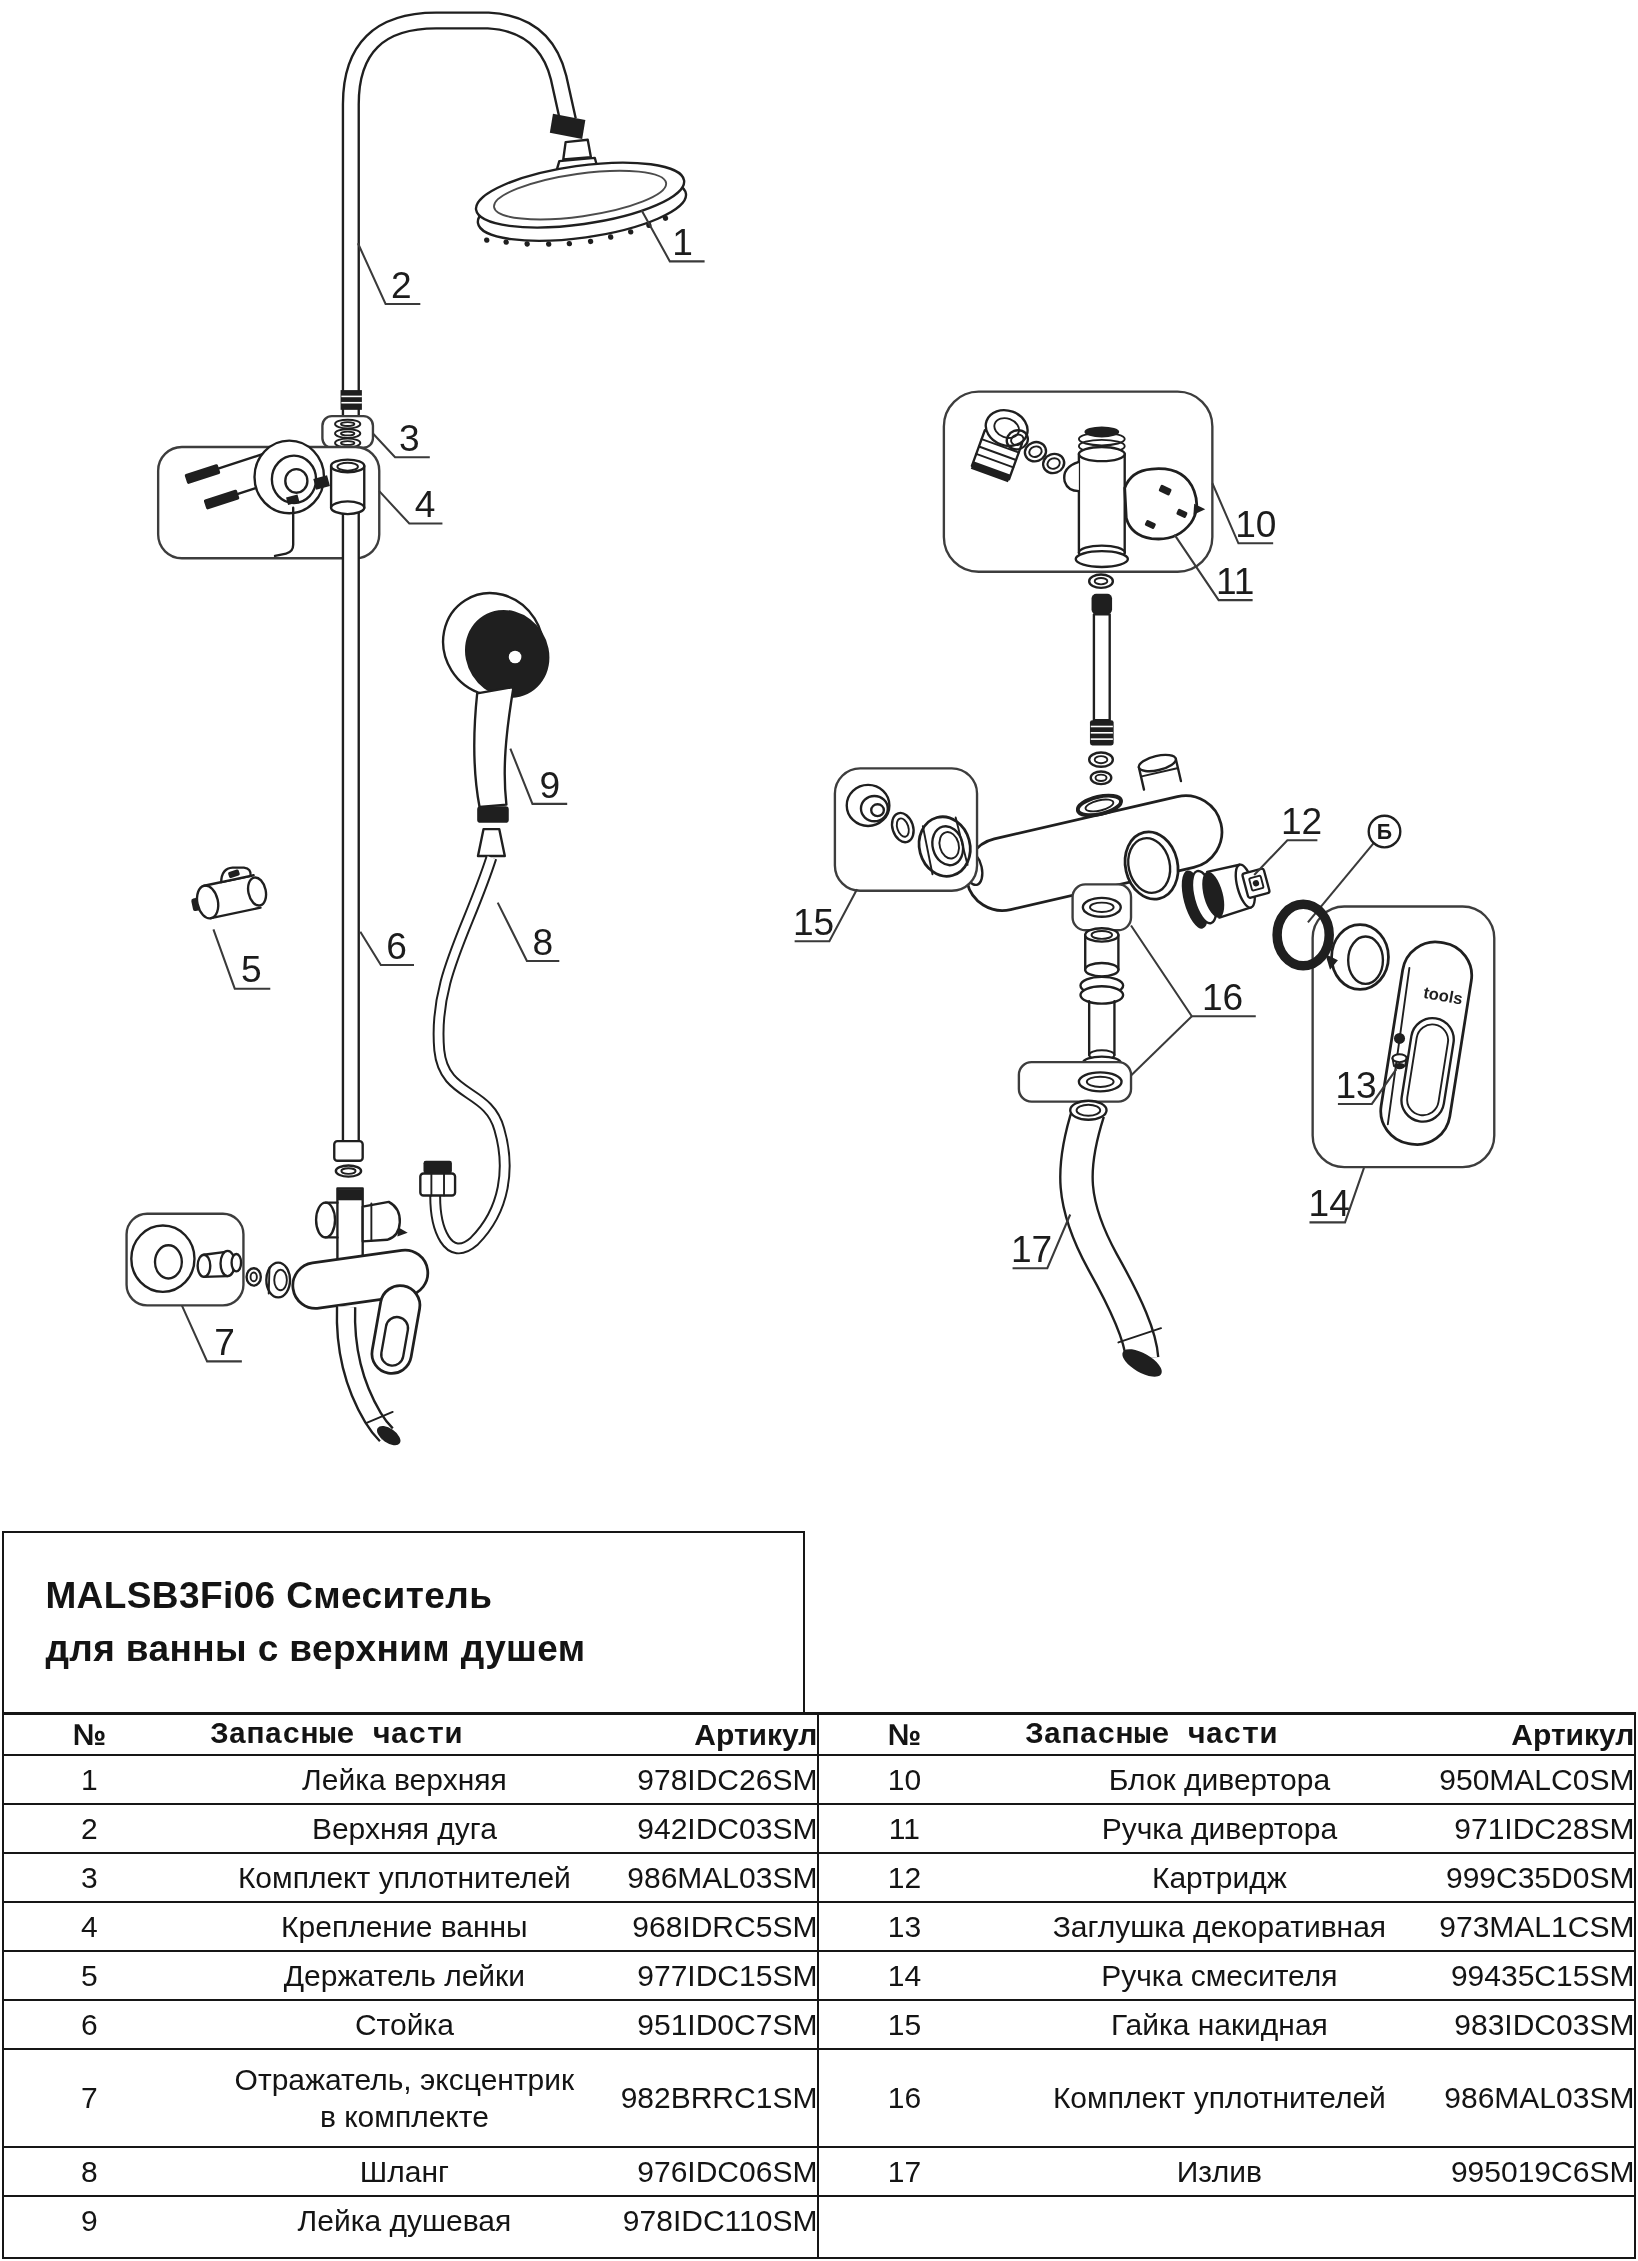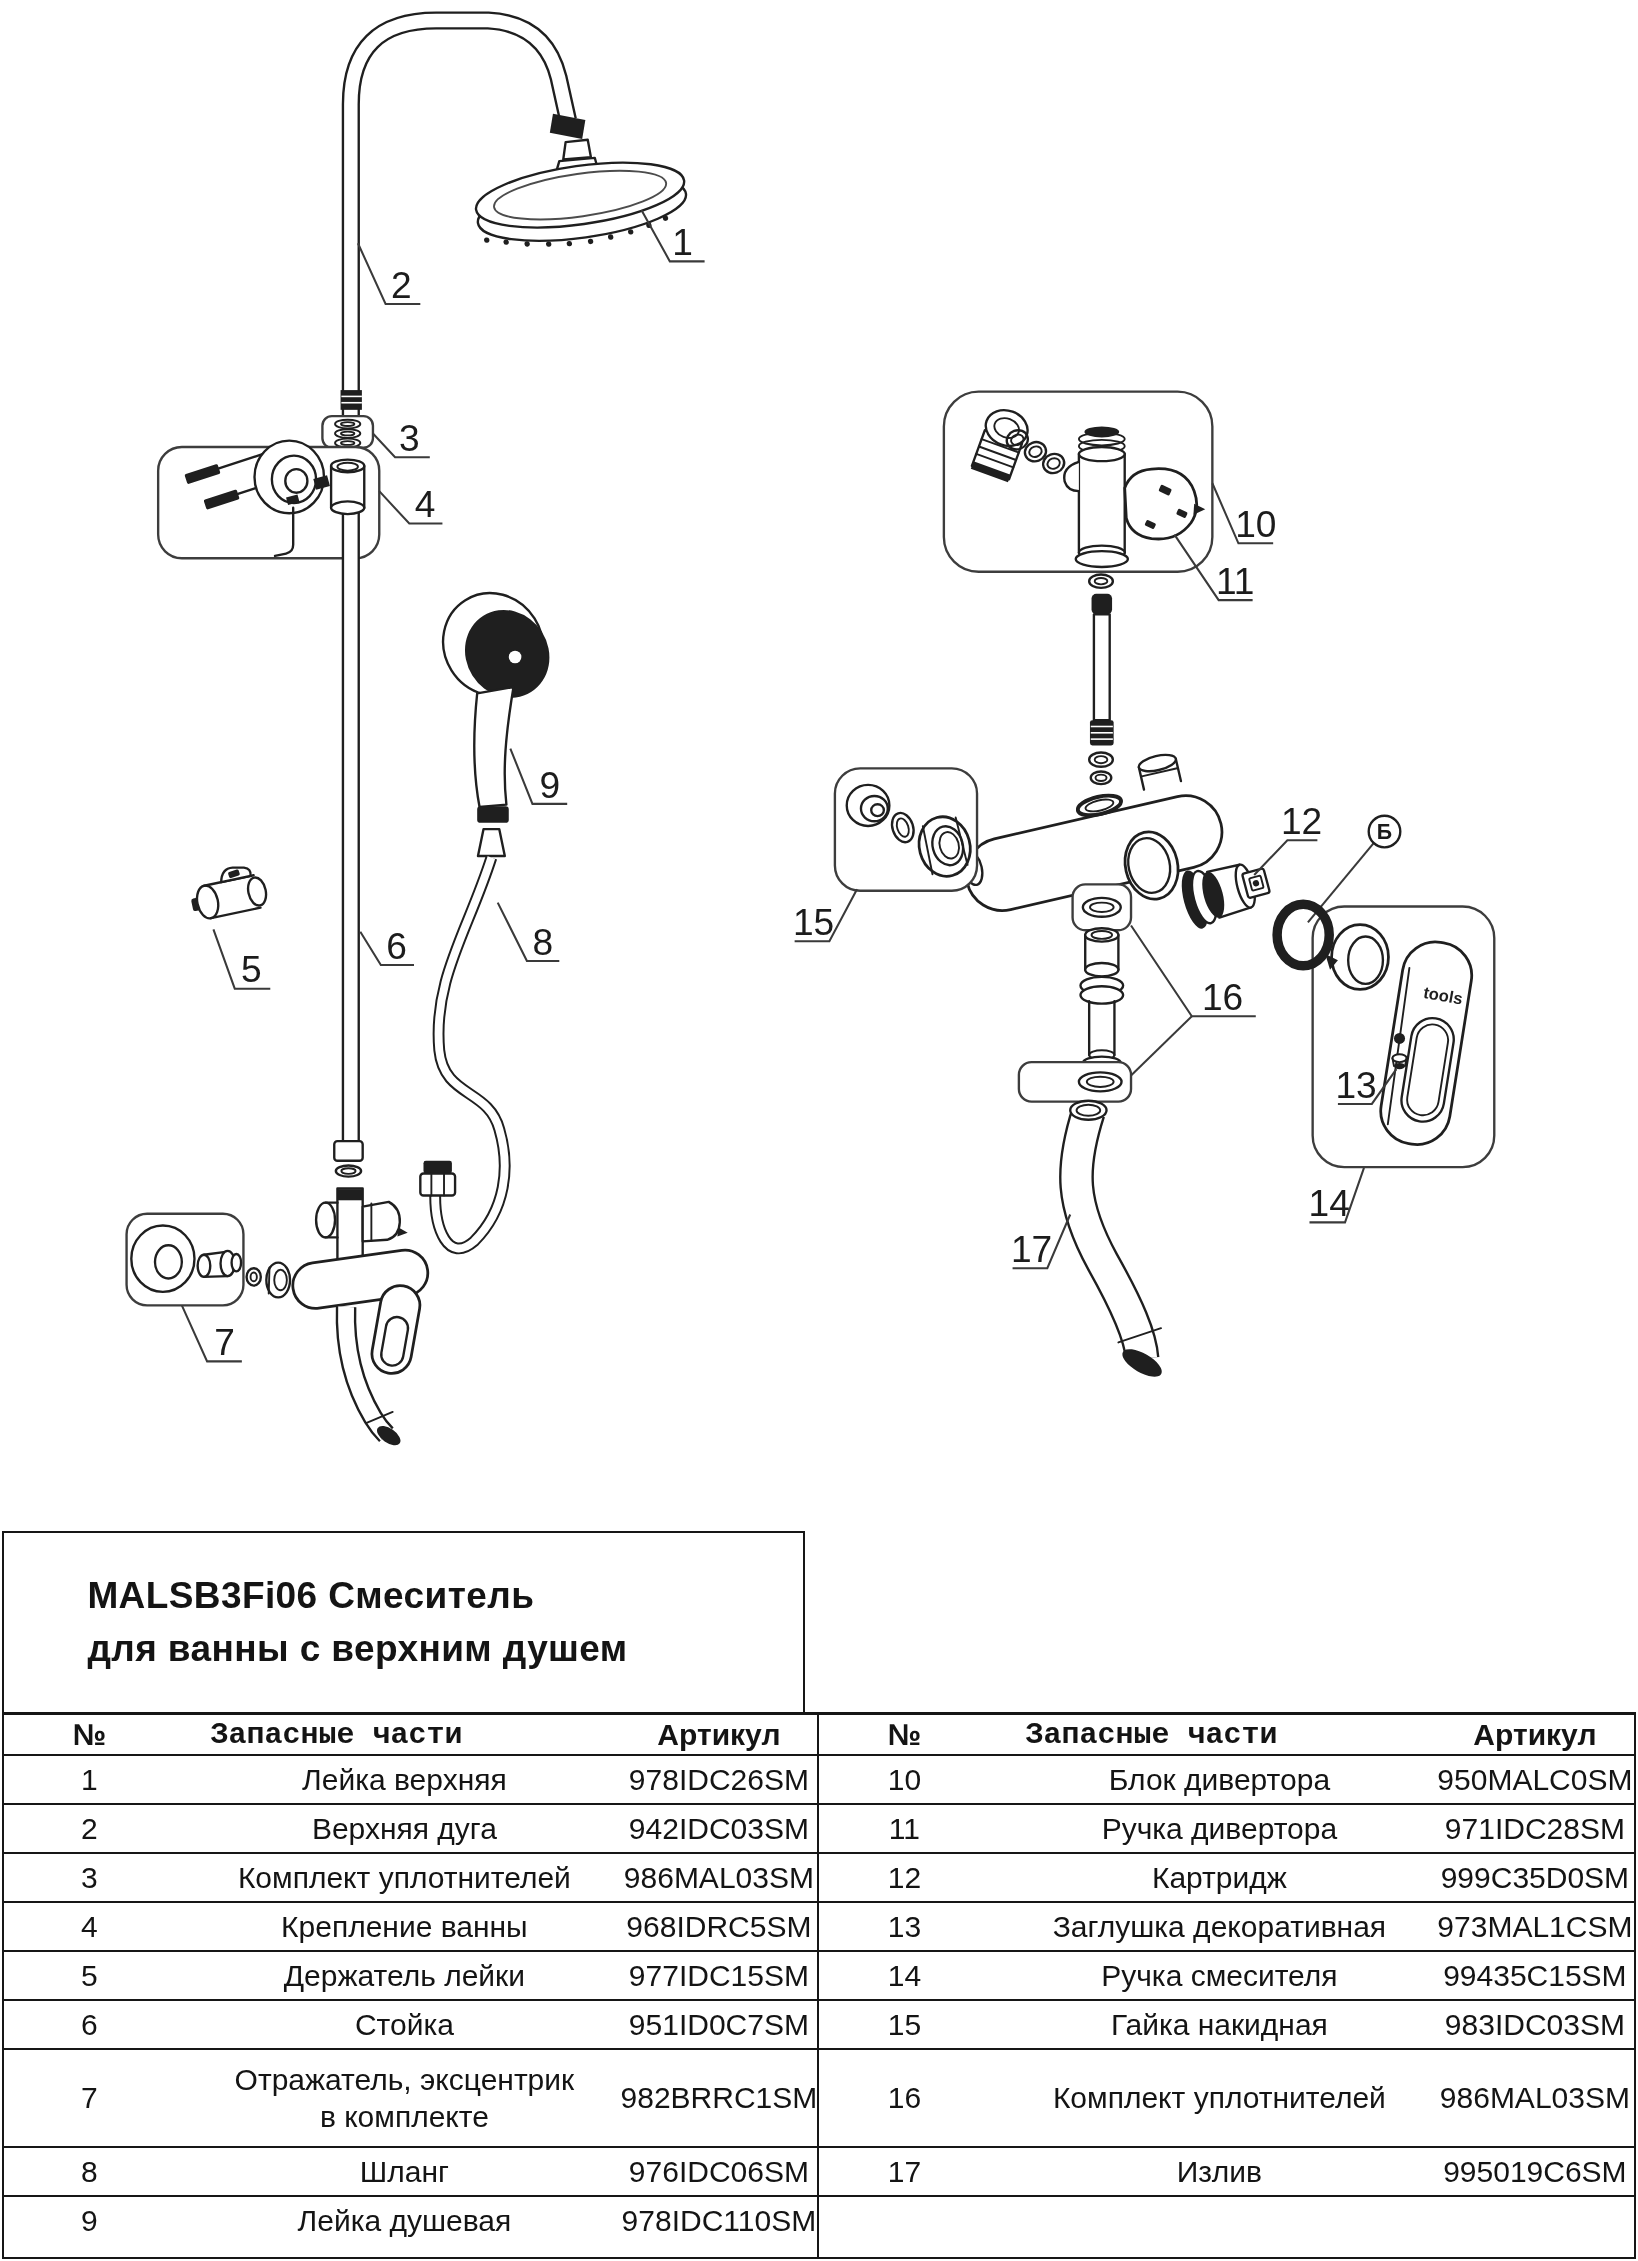--- a/index.html
+++ b/index.html
@@ -15,34 +15,34 @@
   .tube-o{stroke:#1f1f1f;fill:none;stroke-linecap:butt;}
   .tube-i{stroke:#fff;fill:none;stroke-linecap:butt;}
   .lead{stroke:#3a3a3a;stroke-width:2.6;fill:none;stroke-linecap:butt;}
   .cl{font:400 47px "Liberation Sans",sans-serif;fill:#1c1c1c;text-anchor:middle;}
   .brand{font:700 21px "Liberation Sans",sans-serif;fill:#1f1f1f;text-anchor:middle;}
   .blet{font:700 27px "Liberation Sans",sans-serif;fill:#1c1c1c;text-anchor:middle;}
   
   .title-box{position:absolute;left:2.4px;top:1531px;width:803px;height:181px;box-sizing:border-box;
              border:2.4px solid #161616;border-bottom:none;display:flex;flex-direction:column;
              justify-content:center;padding-left:41px;gap:8px;}
-  .title-box .t{font-size:37px;font-weight:600;line-height:1.2;letter-spacing:0.4px;margin-left:42px;}
+  .title-box .t{font-size:37px;font-weight:600;line-height:1.2;letter-spacing:0.4px;}
   
   .tables{position:absolute;left:2.4px;top:1712px;width:1634px;height:547px;box-sizing:border-box;
           border:2.4px solid #161616;border-top:3.2px solid #161616;display:flex;}
   .thalf{flex:1 1 50%;box-sizing:border-box;overflow:hidden;}
   .thalf.left{border-right:2.4px solid #161616;}
   table{width:100%;border-collapse:collapse;table-layout:fixed;}
   col.w-num{width:170px;} col.w-name{width:438px;} col.w-art{width:auto;}
   th,td{font-size:30px;vertical-align:middle;padding:0;}
   thead th{height:39px;font-weight:700;border-bottom:2.4px solid #161616;}
   th.c-num,td.c-num{text-align:center;}
   th.c-name{text-align:left;padding-left:36px;font-family:Liberation Mono, monospace;}
   td.c-name{text-align:center;padding-left:22px;line-height:1.25;}
-  th.c-art,td.c-art{text-align:center;padding-left:8px;margin-left:20px;}
+  th.c-art,td.c-art{text-align:right;padding-left:8px;margin-left:20px;}
   tbody td{height:47px;border-bottom:2.4px solid #161616;}
   tbody tr:last-child td{border-bottom:none;}
   tbody tr.tall td{height:96px;}
 </style>
 </head>
 <body>
 
 <div class="sheet">
 
   <svg class="diagram" width="1639" height="1528" viewBox="0 0 2075 1935">

